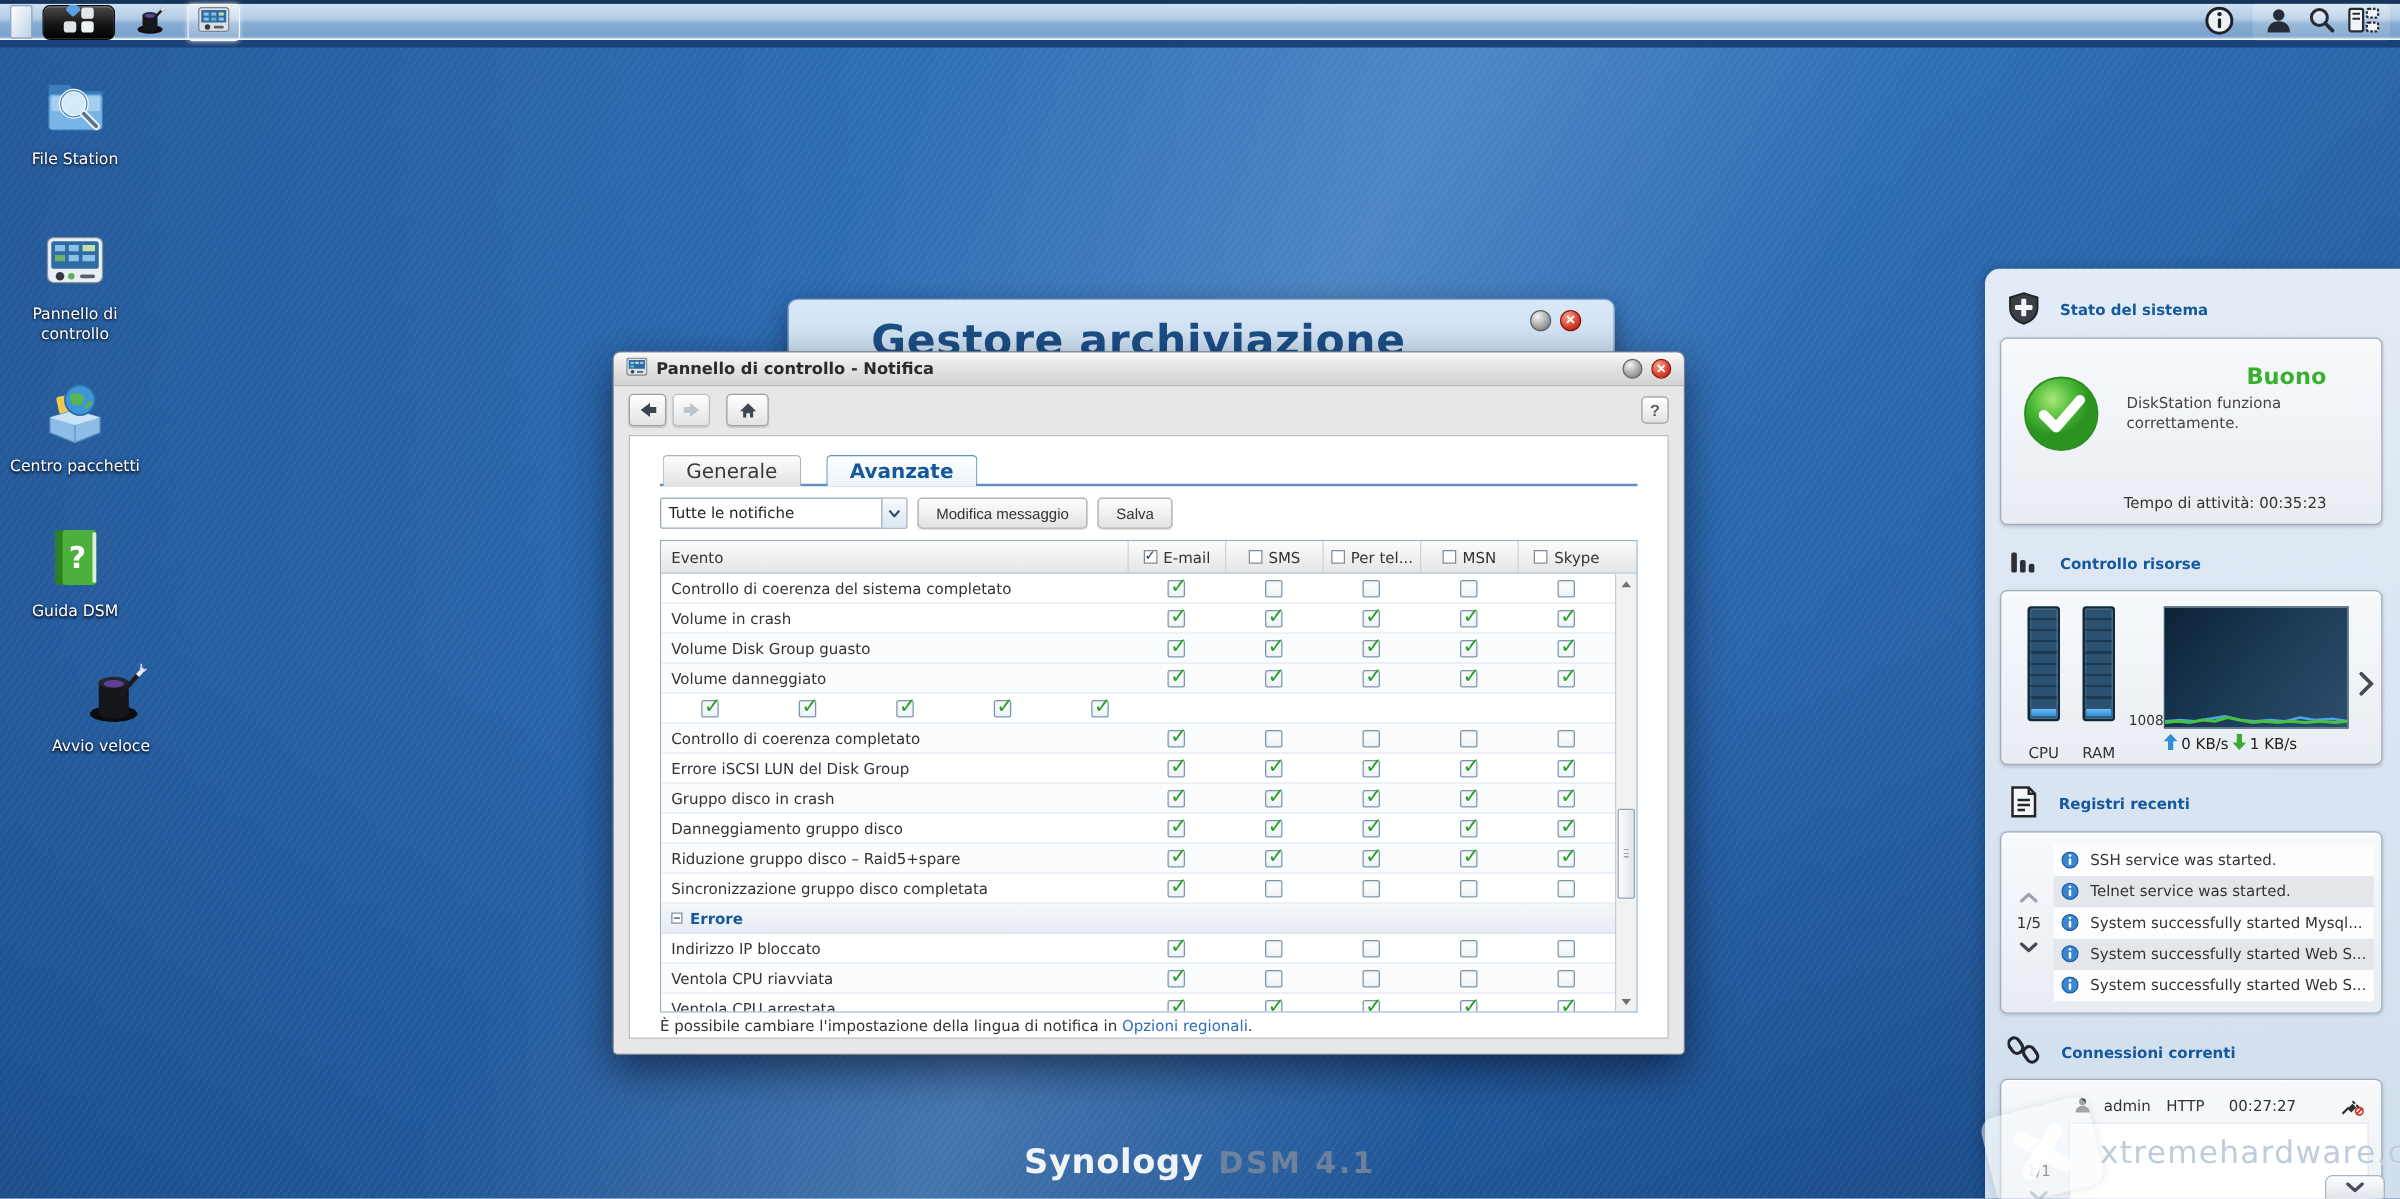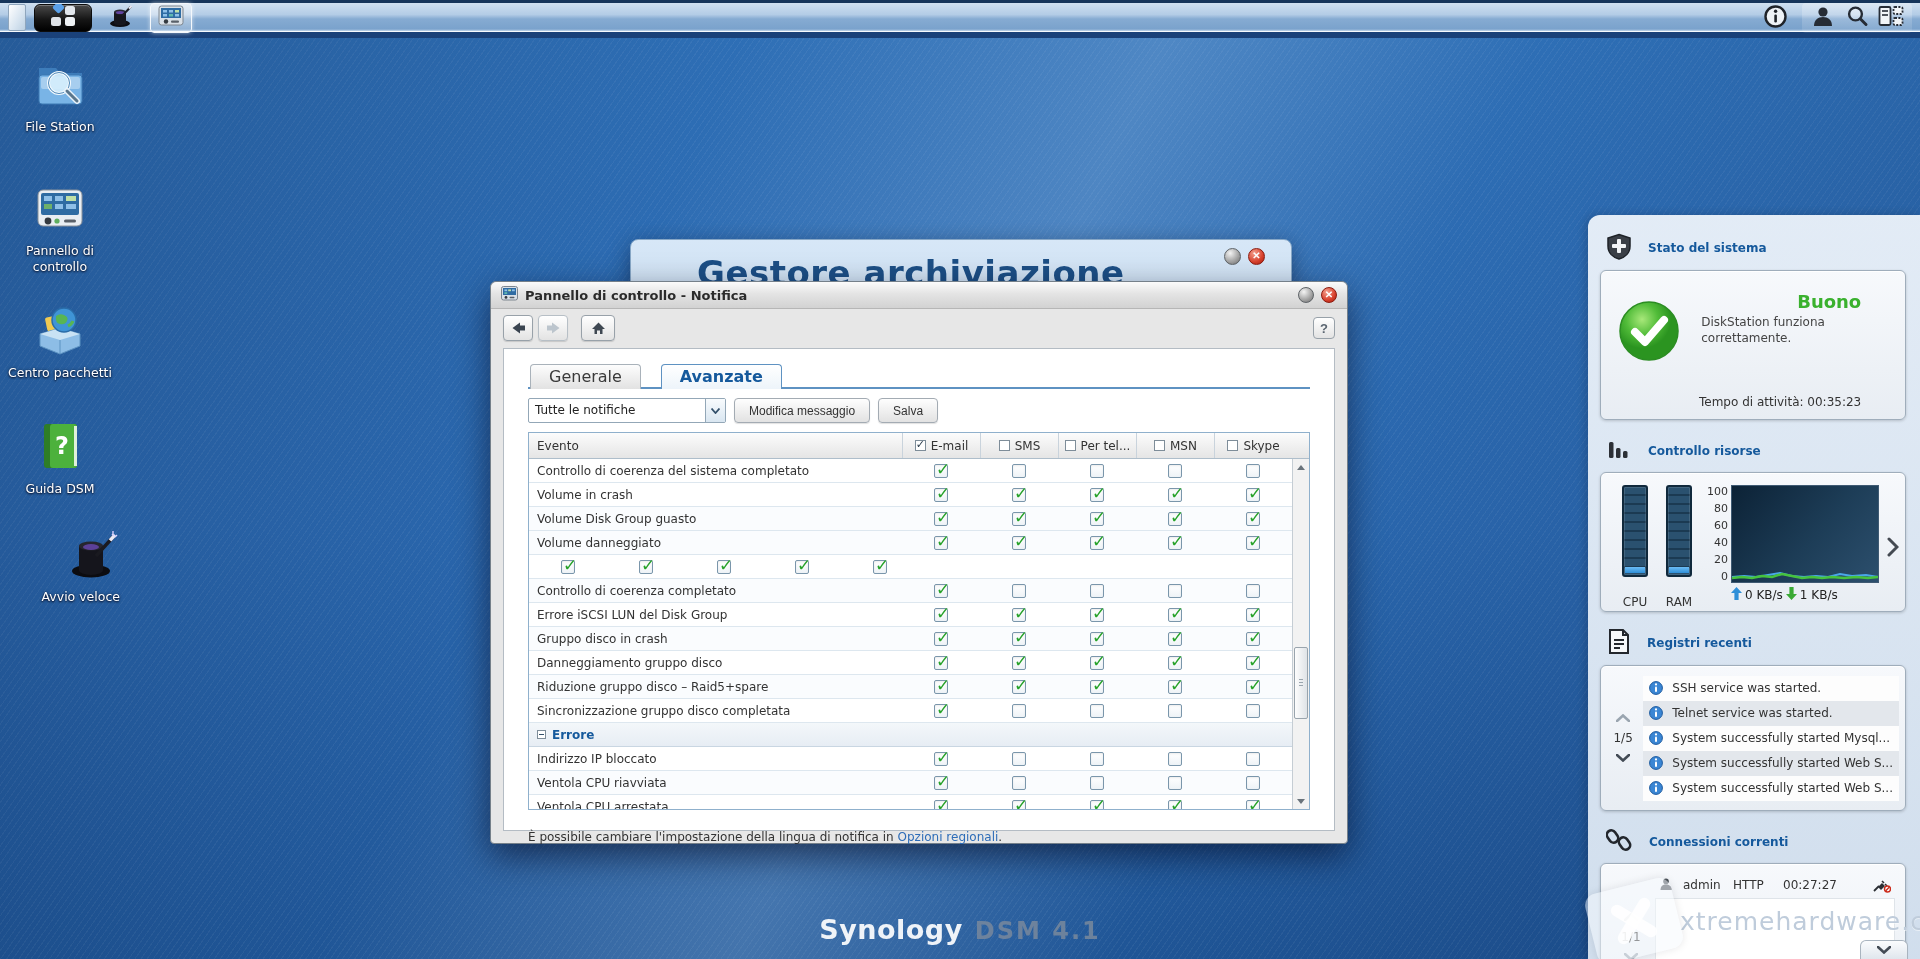--- a/index.html
+++ b/index.html
@@ -120,21 +120,21 @@
   .gbox::after { content:""; position:absolute; left:1px; right:1px; top:3px; height:1px; background:#33506b; }
 
   .vscroll { position:absolute; top:26px; right:0; bottom:0; width:17px; background:#f2f2f2; border-left:1px solid #c5cdd4; }
   .sarrow { height:16px; display:flex; align-items:center; justify-content:center; cursor:pointer; }
   .sarrow.down { position:absolute; bottom:0; left:0; right:0; }
   .sthumb { position:absolute; left:1px; right:1px; top:188px; height:72px; cursor:pointer;
     border:1px solid #99a4ad; border-radius:2px; background:linear-gradient(90deg,#fdfdfd,#dfe3e7); }
   .sthumb::after { content:""; position:absolute; left:4px; right:4px; top:31px; height:7px;
     background:repeating-linear-gradient(180deg,#9aa5ae 0 1px,transparent 1px 3px); }
 
-  .dlg-footer { margin-top:20px; font-size:12px; color:#333; }
+  .dlg-footer { margin-top:4px; font-size:12px; color:#333; }
   .dlg-footer .link { color:#2e6db8; cursor:pointer; }
 
   
   .sidebar { position:absolute; right:0; top:215px; bottom:0; width:332px; z-index:8;
     background:linear-gradient(rgba(234,241,249,.96), rgba(216,228,241,.96));
     border-radius:12px 0 0 0; box-shadow:-2px 0 10px rgba(0,0,20,.2);
     padding:14px 14px 0 12px; }
   .widget-header { display:flex; align-items:center; gap:16px; padding:4px 2px 7px 6px; }
   .widget-title { font-size:12px; font-weight:bold; color:#15599c; }
   .wpanel { border:1px solid #9fadbb; border-radius:6px; margin-bottom:12px;
@@ -148,21 +148,21 @@
 
   .res-panel { height:140px; padding:12px 6px 0 14px; display:flex; }
   .gauge-col { width:40px; display:flex; flex-direction:column; align-items:center; margin-right:4px; }
   .gauge { width:26px; height:92px; position:relative; border:2px solid #10293c; border-radius:3px;
     background:repeating-linear-gradient(180deg,#2a516f 0 7px,#1b3a52 7px 9px);
     box-shadow:inset 0 0 0 1px rgba(255,255,255,.12); }
   .gfill { position:absolute; left:1px; right:1px; bottom:2px; height:6px;
     background:linear-gradient(#6cbcf4,#2e8fd8); }
   .glabel { margin-top:18px; font-size:12px; color:#333; }
   .chart-area { display:flex; }
-  .ticks { width:28px; height:98px; display:flex; flex-direction:column; justify-content:space-between;
+  .ticks { width:28px; height:98px; display:flex; justify-content:space-between;
     align-items:flex-end; font-size:11px; color:#333; padding-right:3px; }
   .plot { width:148px; height:98px; border:1px solid #3f5a73; position:relative;
     background:linear-gradient(130deg,#0c2236,#1d3d57 55%,#2c4f6d); }
   .throughput { display:flex; align-items:center; gap:3px; font-size:12px; color:#222; margin-top:4px; }
   .chev-right { align-self:center; margin-left:8px; cursor:pointer; }
 
   .logs-panel { height:146px; display:flex; padding:8px 6px 8px 2px; }
   .pager { width:44px; display:flex; flex-direction:column; align-items:center; justify-content:center;
     gap:9px; font-size:12px; color:#333; }
   .pager .pgbtn { cursor:pointer; display:flex; }

